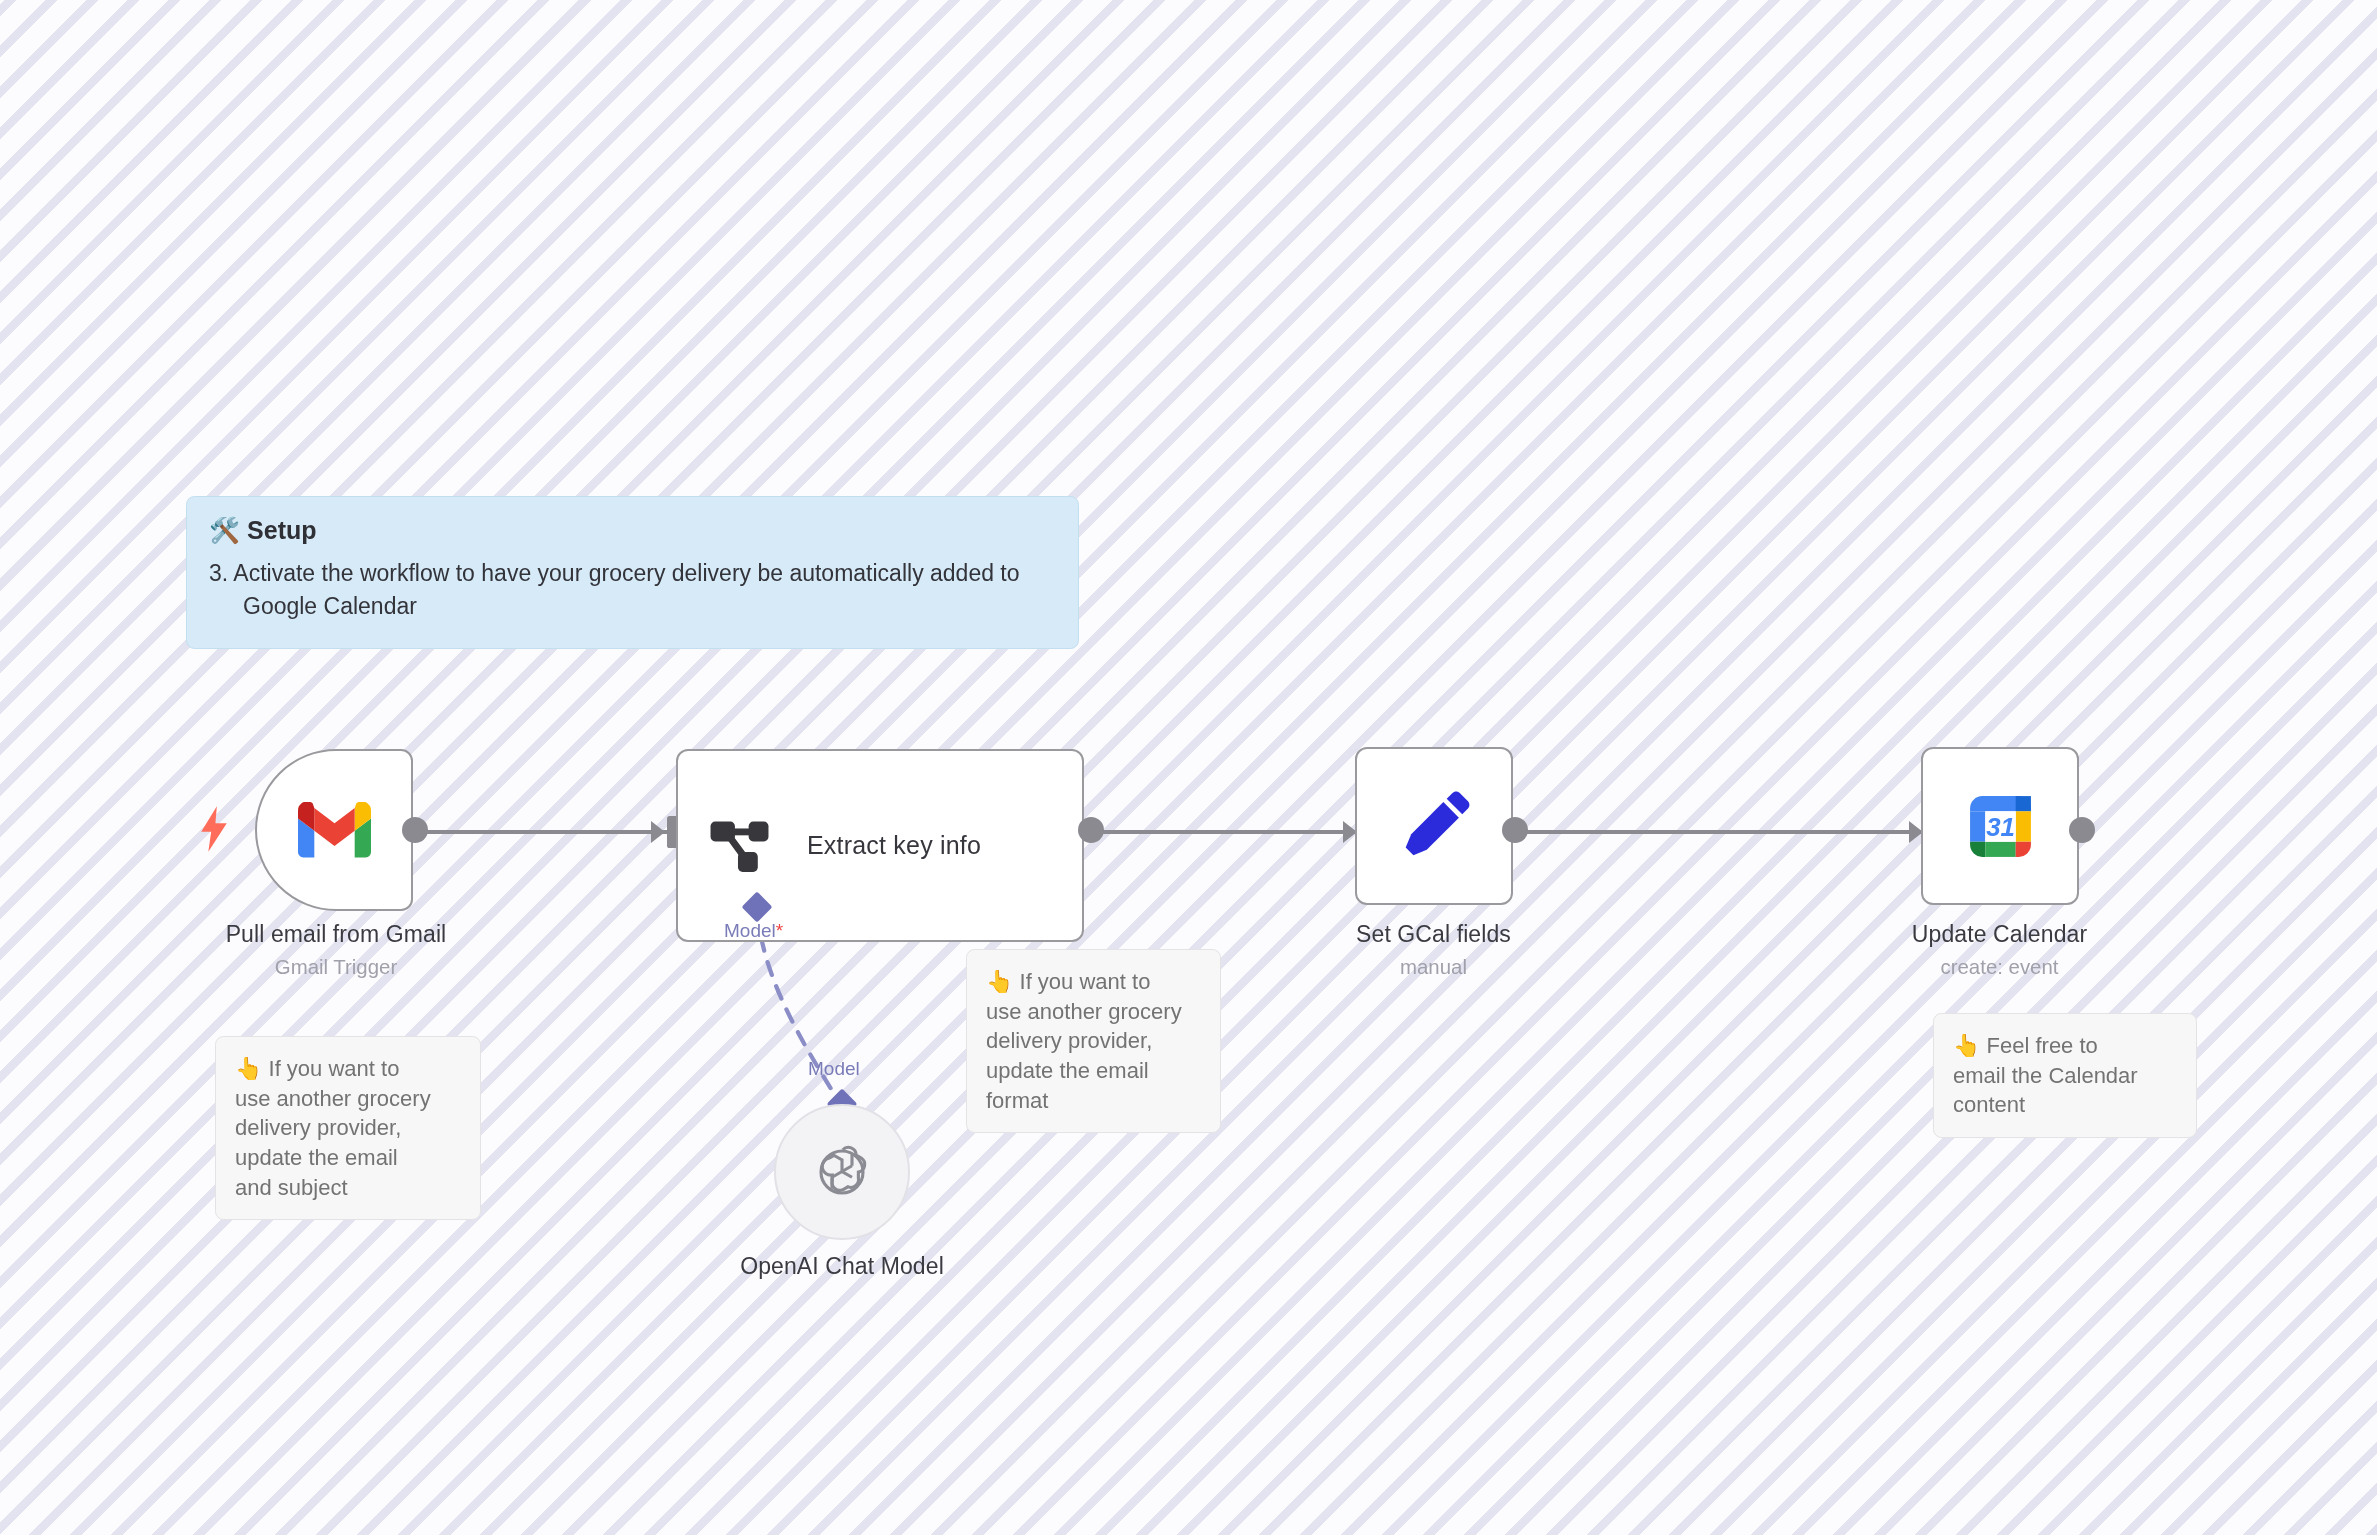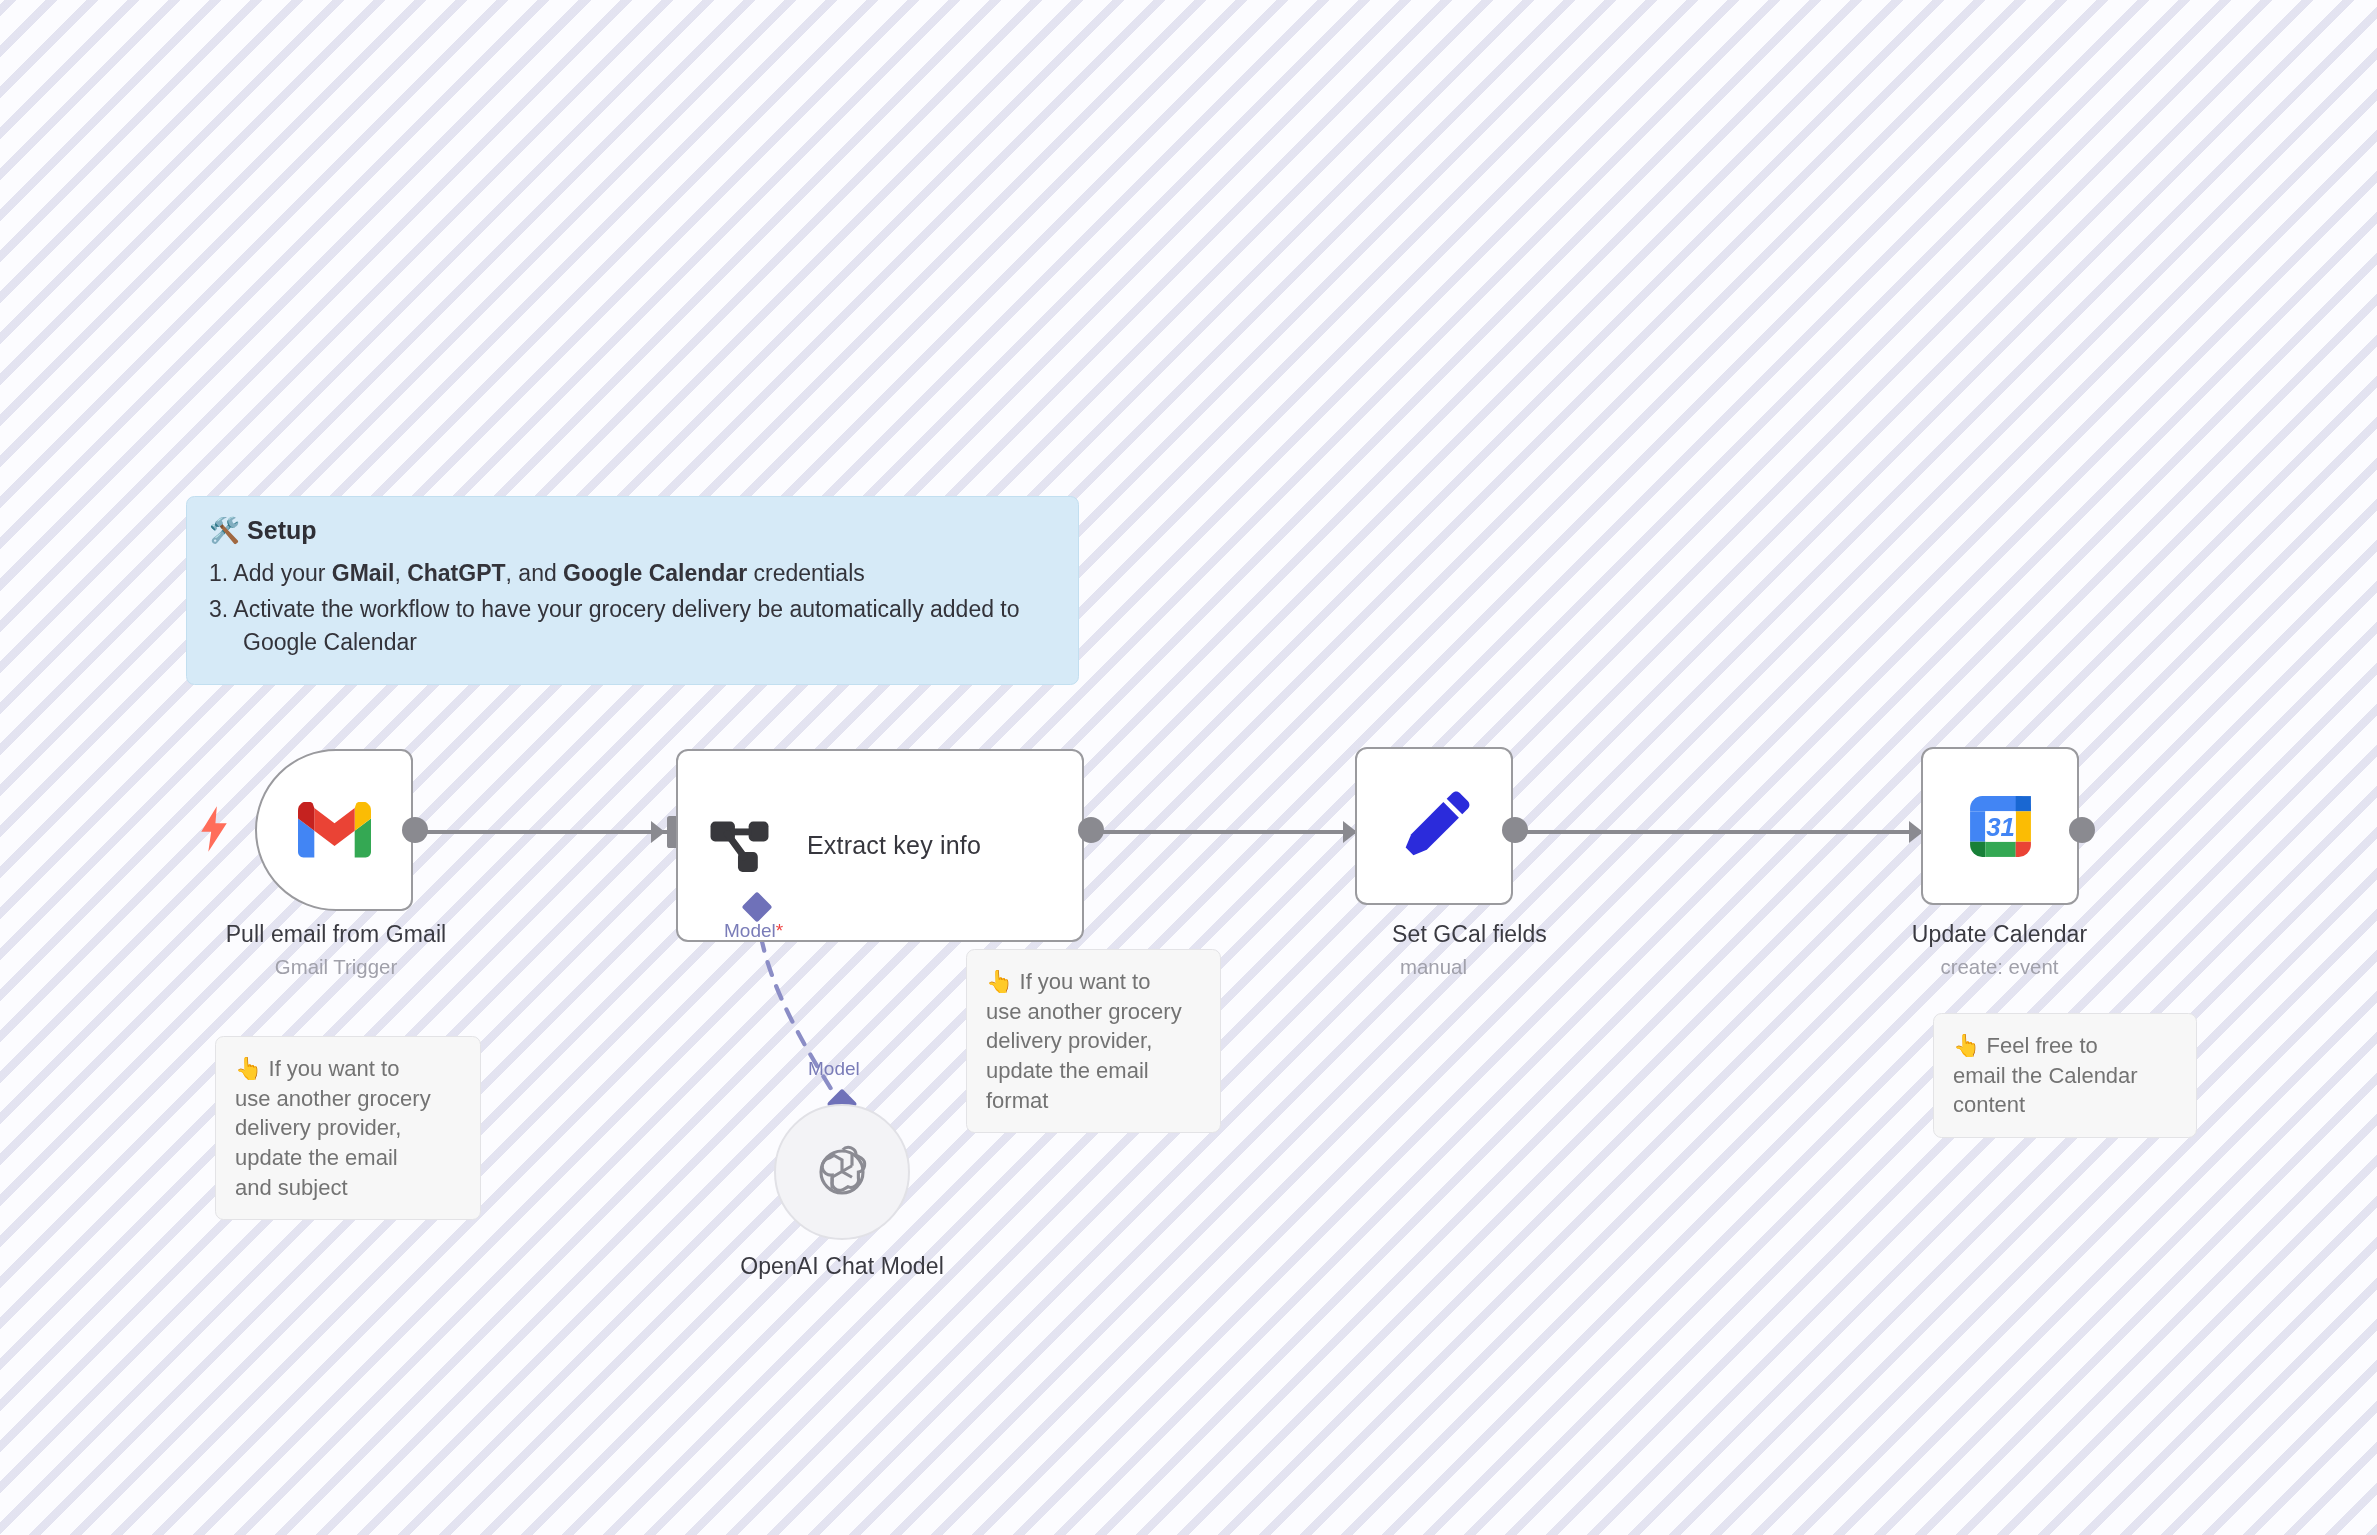--- a/index.html
+++ b/index.html
@@ -71,21 +71,20 @@
 <body>
 
 <div id="canvas">
 
   <div class="sticky sticky-setup" style="left:186px;top:496px;width:893px;">
     <div class="setup-head">
       <span>🛠️</span>
       <span>Setup</span>
     </div>
     <ul class="setup-list" id="setup-list">
-        <li><span>1. </span><span>Add your </span><b>GMail</b><span>, </span><b>ChatGPT</b><span>, and </span><b>Google Calendar</b><span> credentials</span></li>
         <li><span>3. </span><span>Activate the workflow to have your grocery delivery be automatically added to Google Calendar</span></li>
       </ul>
   </div>
 
   <div class="edge" style="left:417px;top:830px;width:251px;"></div>
   <div class="edge" style="left:1098px;top:830px;width:264px;"></div>
   <div class="edge" style="left:1517px;top:830px;width:408px;"></div>
 
   <div class="port-in-arrow" style="left:651px;top:821px;"></div>
   <div class="port-in" style="left:667px;top:816px;"></div>
@@ -141,21 +140,21 @@
 
   <div class="node square" style="left:1355px;top:747px;">
     <span>
       <svg width="71" height="71" viewBox="0 0 32 32">
         <path d="M3 25.5 L5.5 19.5 L20 5 L27 12 L12.5 26.5 L6.5 29 Z" fill="#2b2bdb"></path>
         <path d="M21.5 3.5 L24 1 C25 0 26.5 0 27.5 1 L31 4.5 C32 5.5 32 7 31 8 L28.5 10.5 Z" fill="#2b2bdb"></path>
       </svg>
     </span>
   </div>
   <div class="port-out" style="left:1502px;top:817px;"></div>
-  <div class="node-title" style="left:1291px;top:921px;width:357px;">Set GCal fields</div>
+  <div class="node-title" style="left:1255px;top:921px;width:357px;">Set GCal fields</div>
   <div class="node-sub" style="left:1255px;top:956px;width:357px;text-align:center;">manual</div>
 
   <div class="node square" style="left:1921px;top:747px;font-style:italic;">
     <span>
       <svg width="73" height="73" viewBox="0 0 48 48">
         <path d="M12 4 H36 A8 8 0 0 1 44 12 V36 A8 8 0 0 1 36 44 H12 A8 8 0 0 1 4 36 V12 A8 8 0 0 1 12 4 Z" fill="#ffffff"></path>
         <path d="M12 4 H36 A8 8 0 0 1 44 12 V14 H4 V12 A8 8 0 0 1 12 4 Z" fill="#4285F4"></path>
         <rect x="4" y="14" width="10" height="20" fill="#4285F4"></rect>
         <rect x="34" y="4" width="10" height="10" fill="#1967D2"></rect>
         <rect x="34" y="14" width="10" height="20" fill="#FBBC04"></rect>

